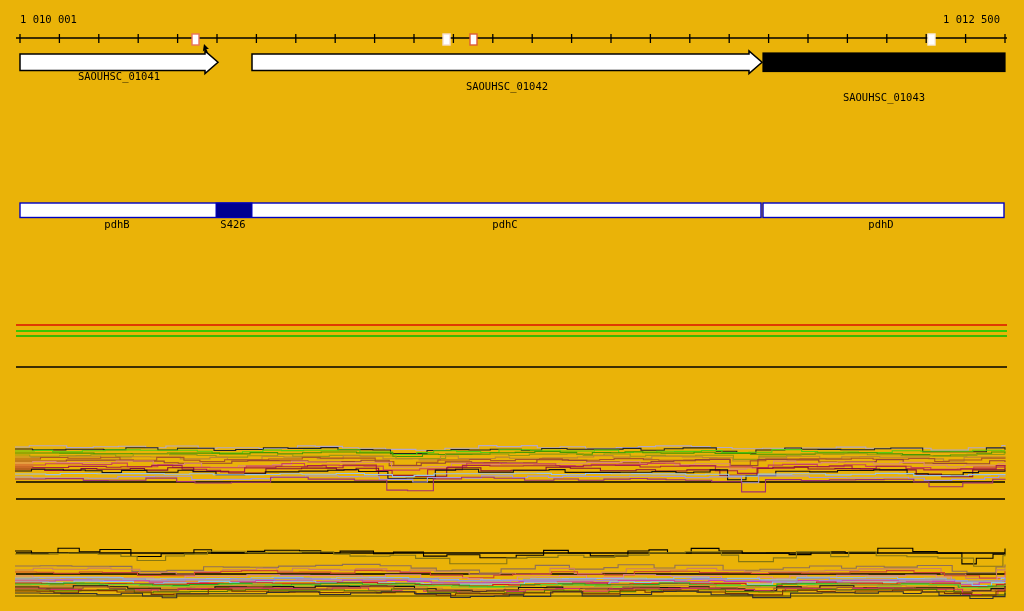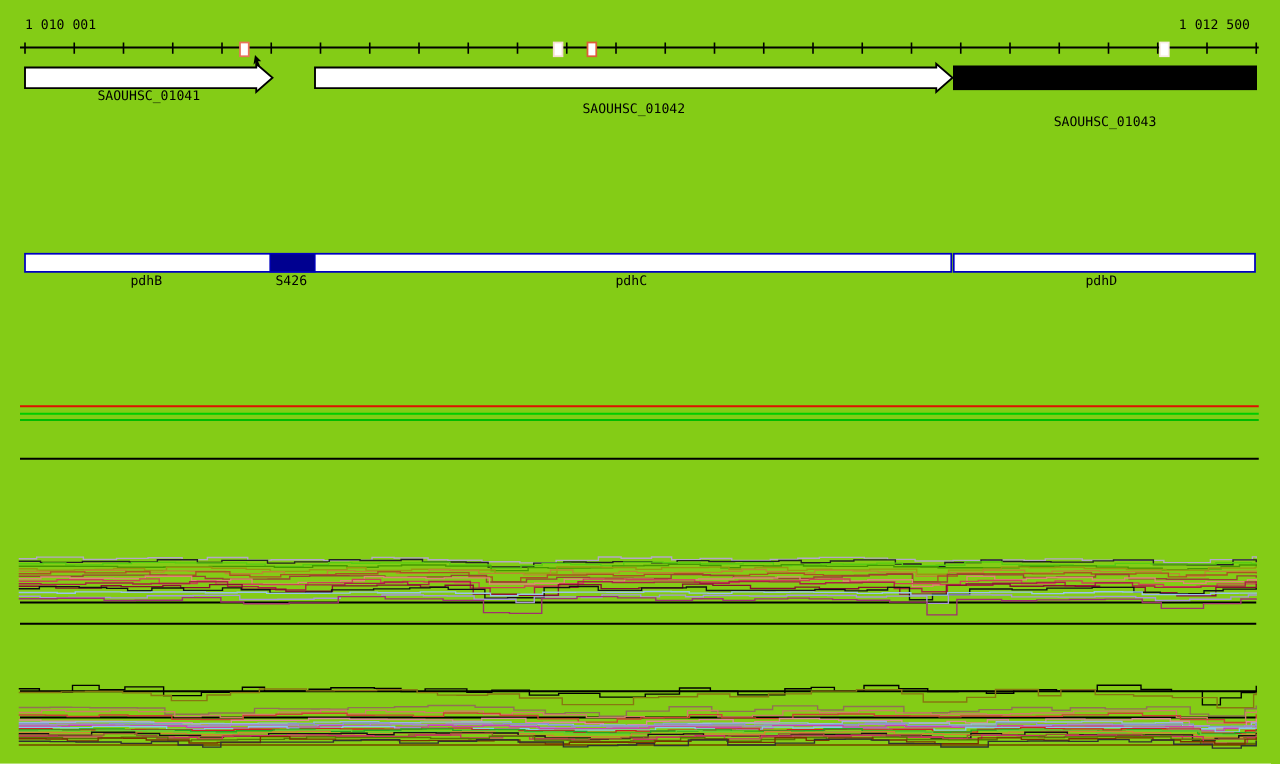--- a/index.html
+++ b/index.html
@@ -1,18 +1,18 @@
 <!DOCTYPE html>
 <html><head>
 <meta charset="utf-8">
 <style>
   html,body{margin:0;padding:0;background:#ffffff;}
   body{width:1024px;height:611px;overflow:hidden;
        font-family:"DejaVu Sans Mono","Liberation Mono",monospace;}
-  #stage{position:relative;width:1024px;height:611px;background:#84cc16;}
+  #stage{position:relative;width:1024px;height:611px;background:#eab308;}
   svg{display:block;}
   text{font-family:"DejaVu Sans Mono","Liberation Mono",monospace;
        font-size:10.5px;fill:#000000;}
 </style>
 </head>
 <body>
 
 <div id="stage">
   <svg id="browser" width="1024" height="611" viewBox="0 0 1024 611">
     <g id="g-ruler">

